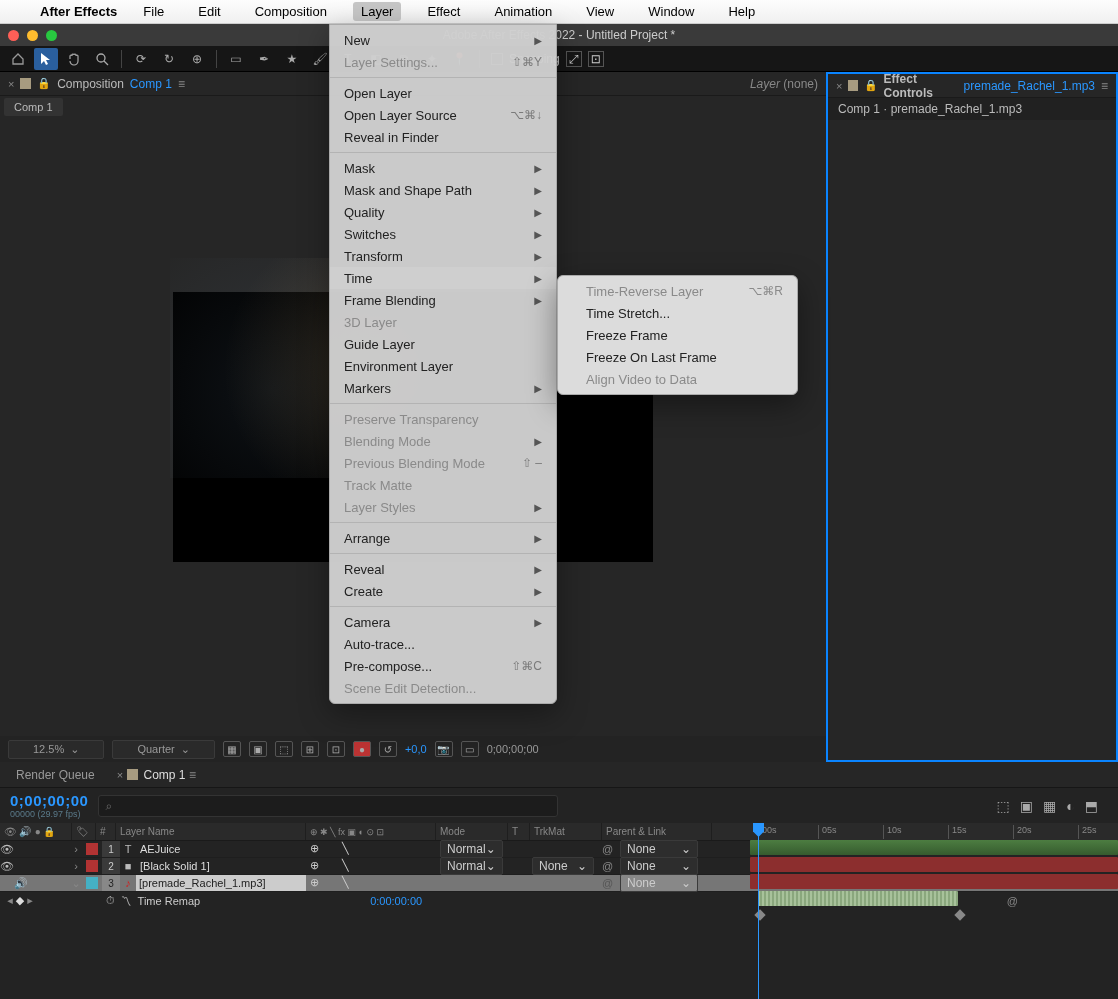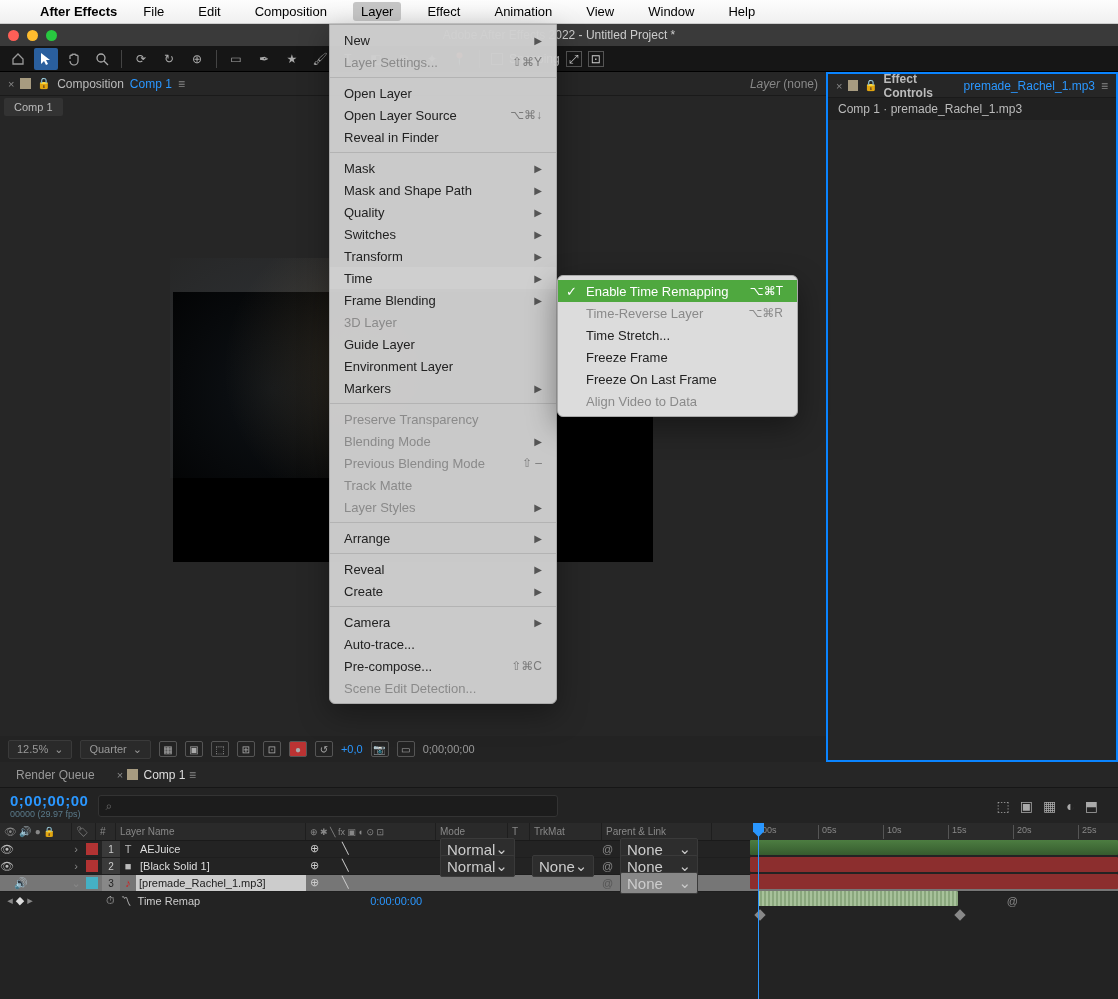--- a/index.html
+++ b/index.html
@@ -43,21 +43,21 @@
 .layer-tab { color:#888; font-style:italic;}
 .layer-tab .none { color:#888; font-style:normal;}
 .comp-tab-row { height:22px; display:flex; align-items:center; padding:0 4px; background:#262626;}
 .comp-chip { background:#333; color:#bbb; padding:3px 10px; border-radius:2px; font-size:11px;}
 
 .viewer { flex:1; background:#262626; position:relative; display:flex; align-items:center; justify-content:center;}
 .canvas { width:480px; height:270px; background:#000; }
 .grad { position:absolute; left:170px; top:140px; width:340px; height:220px; background:radial-gradient(circle at 60% 50%, rgba(255,200,120,0.15), transparent 65%), radial-gradient(circle at 30% 60%, rgba(140,180,220,0.10), transparent 65%); }
 
 .viewer-footer { height:26px; background:#232323; display:flex; align-items:center; padding:0 8px; gap:8px; color:#999; font-size:11px;}
-.vf-dd { background:#2a2a2a; padding:2px 8px; border:1px solid #3a3a3a; border-radius:2px; display:flex; align-items:center; gap:6px;}
+.vf-dd { background:#2a2a2a; padding:2px 24px; border:1px solid #3a3a3a; border-radius:2px; display:flex; align-items:center; gap:6px;}
 .vf-ico { width:18px; height:16px; border:1px solid #555; border-radius:2px; display:flex; align-items:center; justify-content:center; color:#aaa; font-size:10px;}
 .plus-blue { color:#2a97ff; font-size:11px;}
 
 
 .bottom { position:absolute; left:0; right:0; bottom:0; height:237px; background:#232323; display:flex; flex-direction:column;}
 .tl-tabbar { height:26px; background:#262626; display:flex; align-items:center; padding:0 10px; gap:10px; border-bottom:1px solid #161616;}
 .tl-tab { color:#999; padding:4px 6px;}
 .tl-tab.active { color:#ddd; }
 .tl-tab .sq { width:11px; height:11px; background:#a79b80; display:inline-block; margin-right:6px; vertical-align:-1px;}
 .tl-head { height:35px; display:flex; align-items:center; padding:0 10px; gap:10px; background:#232323;}
@@ -76,21 +76,21 @@
 .eye { color:#bbb; width:14px; justify-content:center;}
 .spk { color:#bbb; width:14px; justify-content:center;}
 .tw { color:#888; width:12px; justify-content:center;}
 .colorchip { width:12px; height:12px; }
 .numcell { background:#3a3a3a; color:#ccc; width:18px; justify-content:center; font-size:10px;}
 .tl-row.selected .numcell { background:#888; color:#222;}
 .ltype { width:16px; justify-content:center; color:#bbb;}
 .lname { width:170px; color:#ddd; }
 .tl-row.selected .lname { color:#222; font-weight:500;}
 .modecell { width:70px; }
-.dd { background:#2d2d2d; border:1px solid #3a3a3a; padding:1px 6px; border-radius:2px; color:#ccc; font-size:15px; display:flex; align-items:center; justify-content:space-between; width:86px;}
+.dd { background:#2d2d2d; border:1px solid #3a3a3a; padding:1px 6px; border-radius:2px; color:#ccc; font-size:12px; display:flex; align-items:center; justify-content:space-between; width:86px;}
 .tl-row.selected .dd { background:#888;}
 .tkmat { width:70px;}
 .parent { width:86px;}
 .sw-row { display:flex; gap:2px;}
 .sw { width:14px; height:14px;}
 .timeremap-row { height:17px; display:flex;align-items:center; font-size:11px; color:#2a97ff; }
 .timeremap-row .kf { color:#888; width:40px; display:flex; gap:3px; justify-content:center;}
 .timeremap-row .stop { color:#ddd; }
 
 
@@ -557,24 +557,20 @@
       <span>Pre-compose...</span>
       <span class="sc">⇧⌘C</span>
     </div>
     <div class="mi disabled">
       <span>Scene Edit Detection...</span>
       <span></span>
     </div>
   </div>
 
 <div class="submenu" id="time-submenu">
-    <div class="mi sel">
-      <span>Enable Time Remapping</span>
-      <span class="sc" style="color: rgb(255, 255, 255);">⌥⌘T</span>
-    </div>
     <div class="mi disabled">
       <span>Time-Reverse Layer</span>
       <span class="sc">⌥⌘R</span>
     </div>
     <div class="mi">
       <span>Time Stretch...</span>
       <span class="sc"></span>
     </div>
     <div class="mi">
       <span>Freeze Frame</span>

